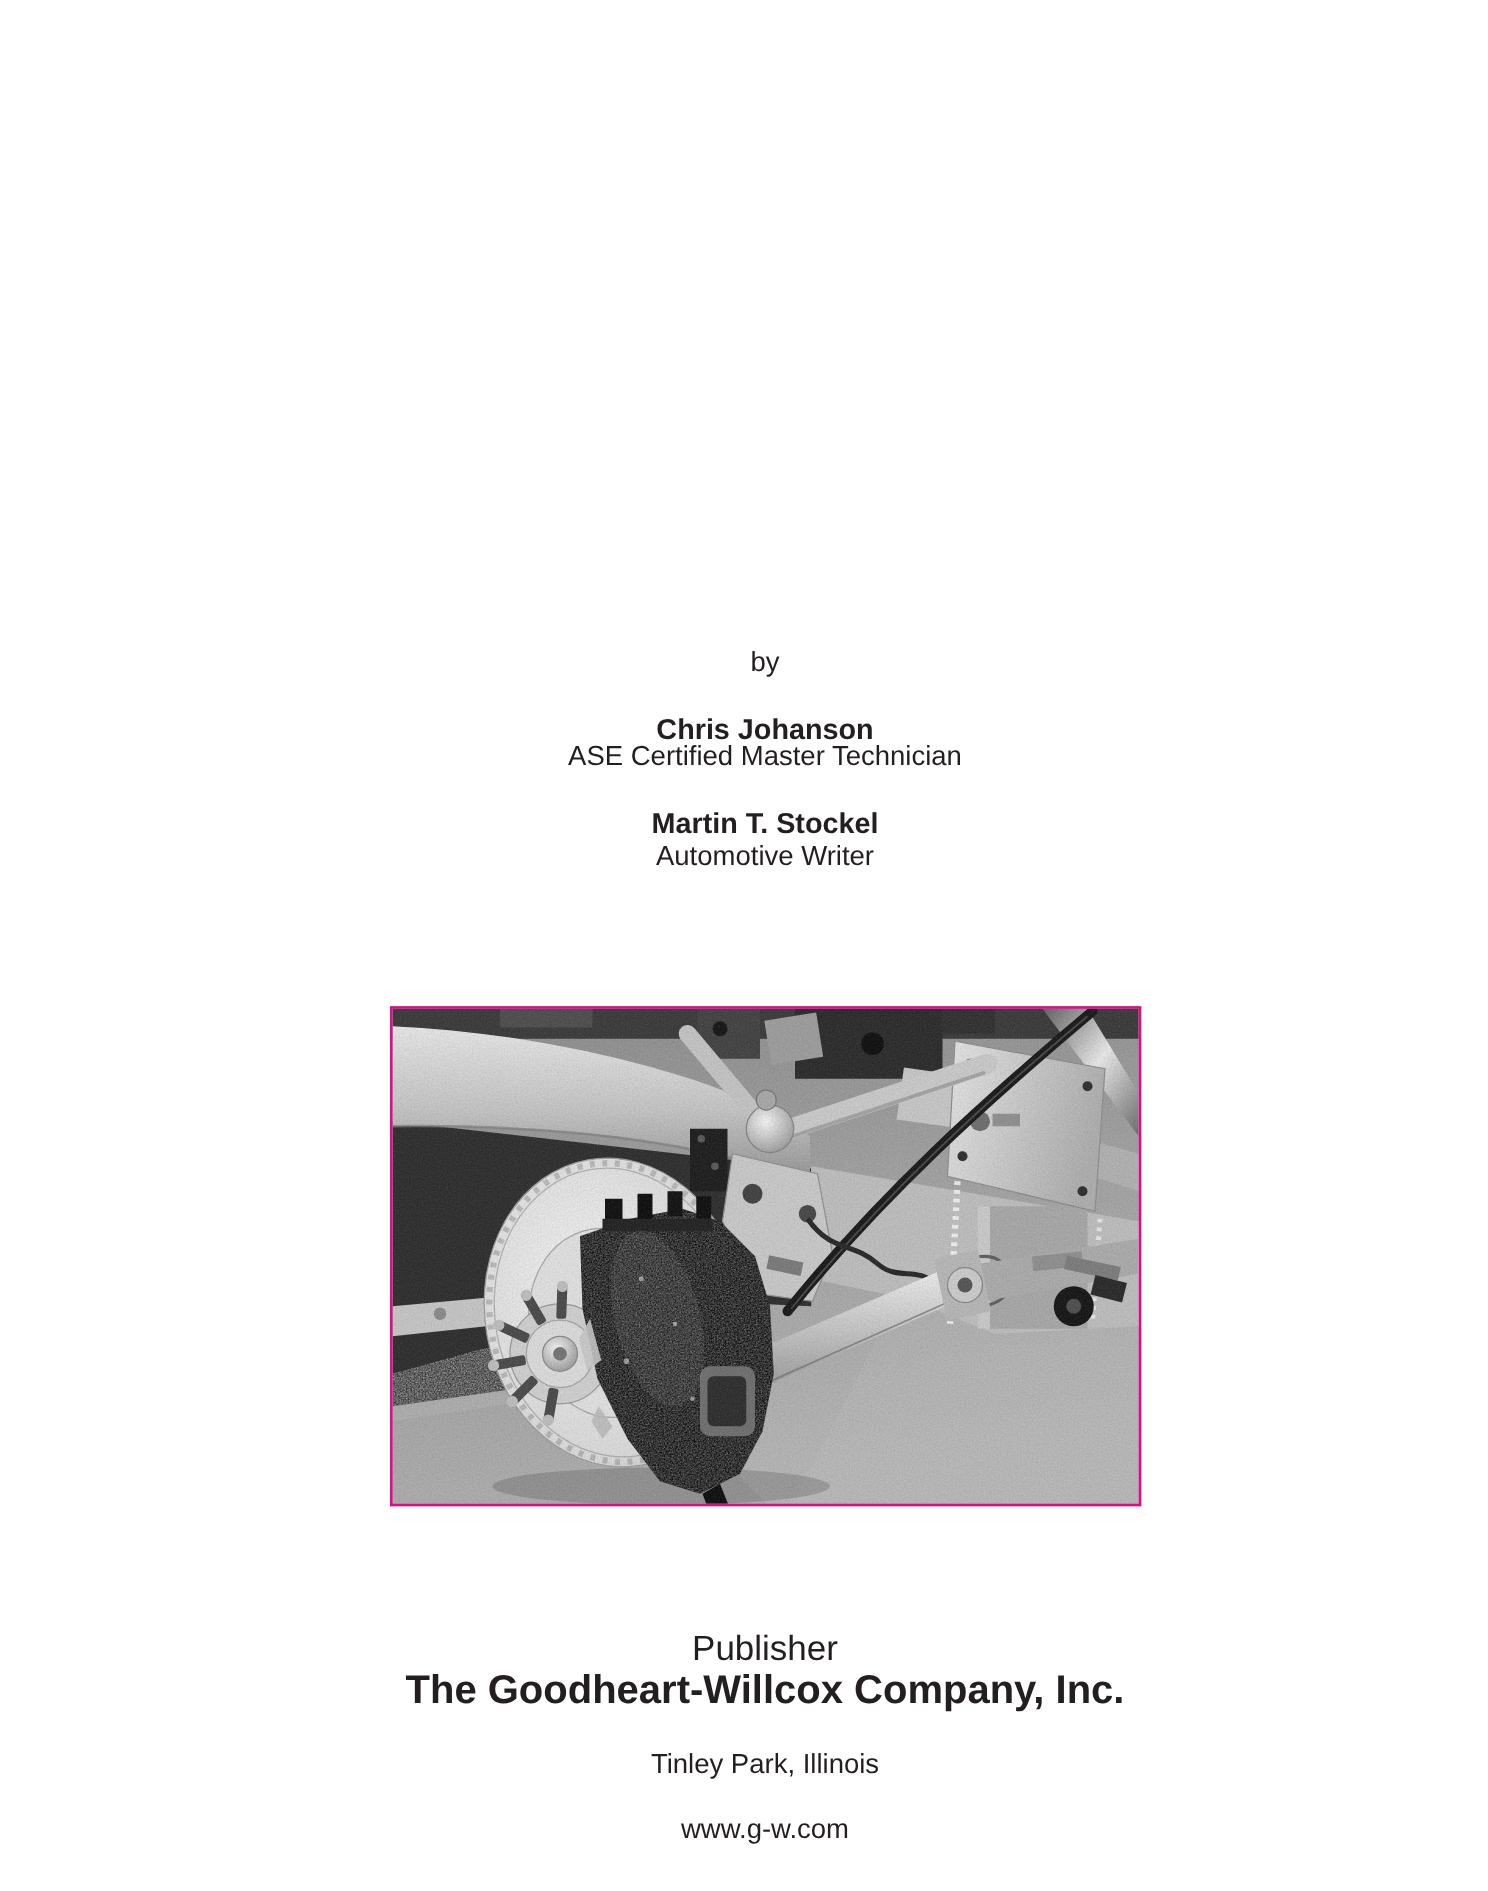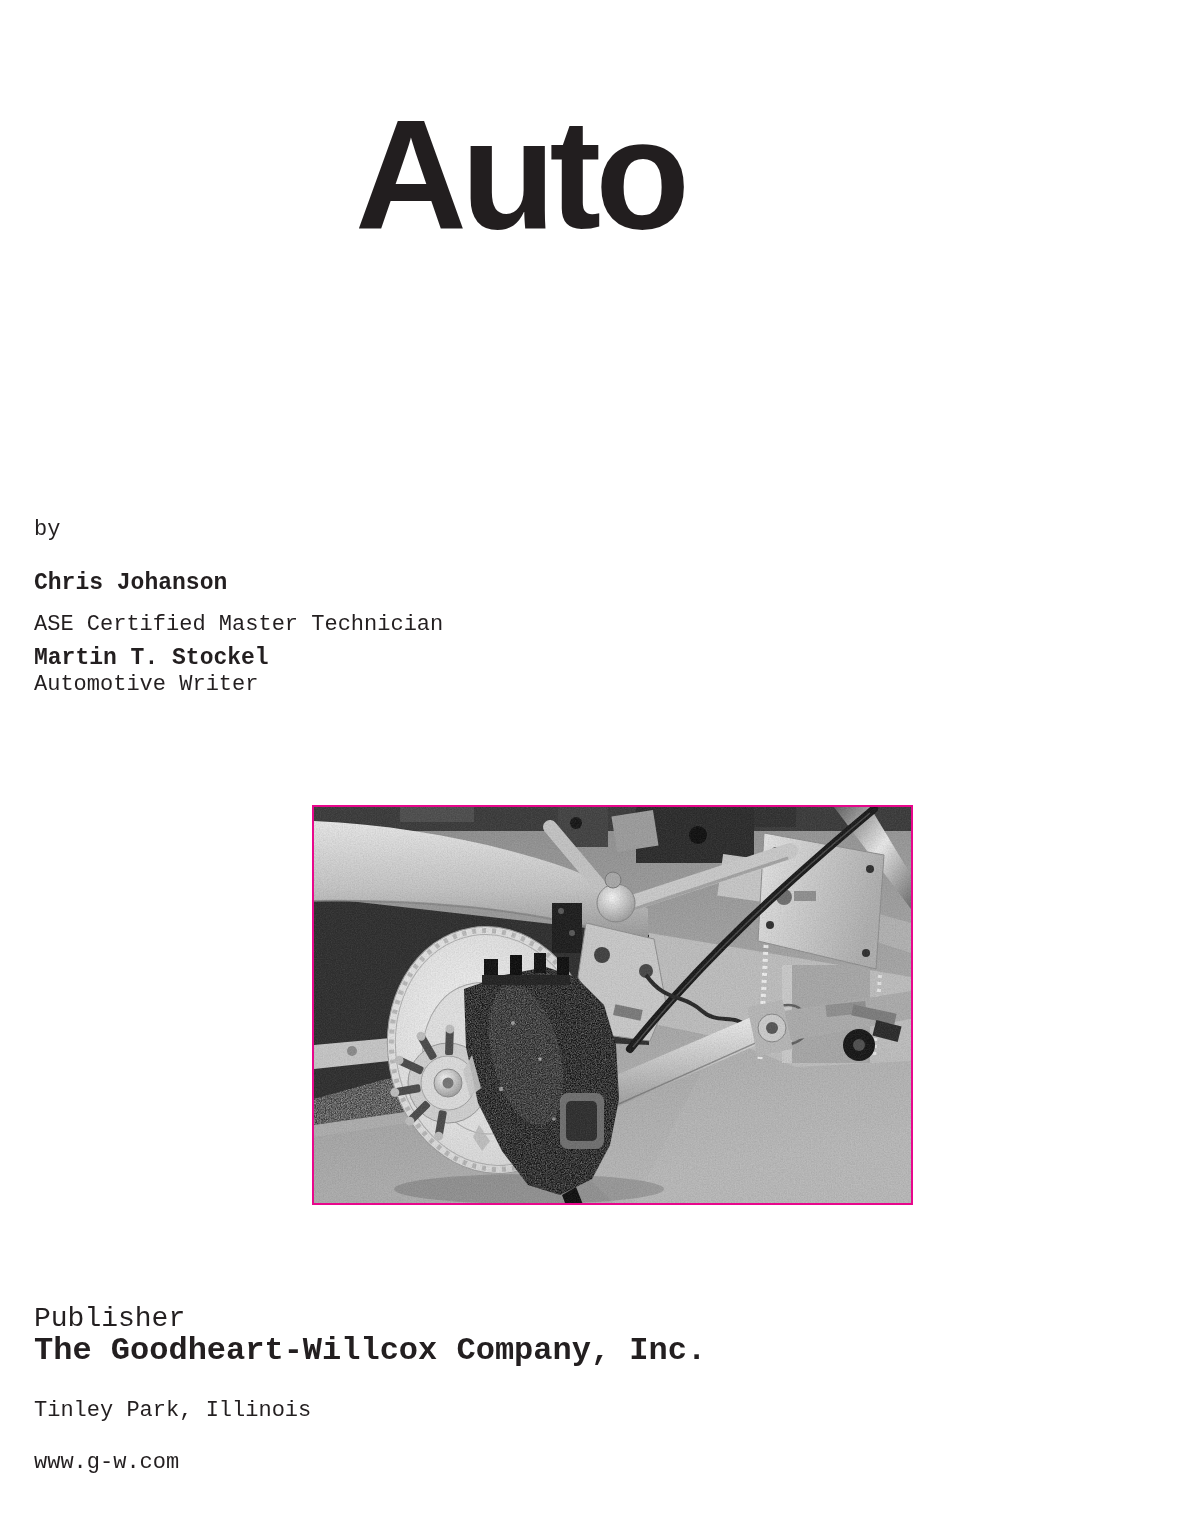--- a/index.html
+++ b/index.html
@@ -2,50 +2,49 @@
 <html><head>
 <meta charset="utf-8">
 <style>
   html,body{margin:0;padding:0;}
   body{
     width:1190px;height:1513px;position:relative;background:#ffffff;
     font-family:"Liberation Sans","DejaVu Sans",sans-serif;color:#231f20;
     overflow:hidden;
   }
   .abs{position:absolute;}
-  .center-col{left:34px;width:1156px;font-family:Liberation Mono, monospace;}
+  .center-col{left:34px;width:1156px;text-align:center;}
   .title{
     left:355px;top:100px;
     font-weight:bold;font-size:155px;line-height:150px;letter-spacing:-6px;
     white-space:nowrap;color:#221e1f;
   }
   .title span{display:block;}
   .byline{top:517px;font-size:22px;line-height:26px;}
   .author-name{font-size:23px;font-weight:bold;line-height:27px;}
   .author-cred{font-size:22px;line-height:26px;}
   #author-name-1{top:546px;margin-top:24px;}
-  #author-cred-1{top:612px;}
+  #author-cred-1{top:592px;}
   #author-name-2{top:645px;}
   #author-cred-2{top:672px;}
   .publisher-label{top:1306px;font-size:28px;line-height:26px;}
   .publisher-name{top:1336px;font-size:32px;font-weight:bold;line-height:30px;}
   .publisher-location{top:1398px;font-size:22px;line-height:26px;}
   .publisher-website{top:1450px;font-size:22px;line-height:26px;}
   figure.photo{
     left:312px;top:805px;width:601px;height:400px;margin:0;
     border:2px solid #e8078c;box-sizing:border-box;
     background:#9a9a9a;overflow:hidden;
   }
   figure.photo svg{display:block;}
 </style>
 </head>
 <body>
 
 <div class="abs title">
-  <span>Auto</span>
 </div>
 
 <div class="abs center-col byline">by</div>
 
 <div id="author-name-1" class="abs center-col author-name">Chris Johanson</div>
 <div id="author-cred-1" class="abs center-col author-cred">ASE Certified Master Technician</div>
 <div id="author-name-2" class="abs center-col author-name">Martin T. Stockel</div>
 <div id="author-cred-2" class="abs center-col author-cred">Automotive Writer</div>
 
 <figure class="abs photo">

